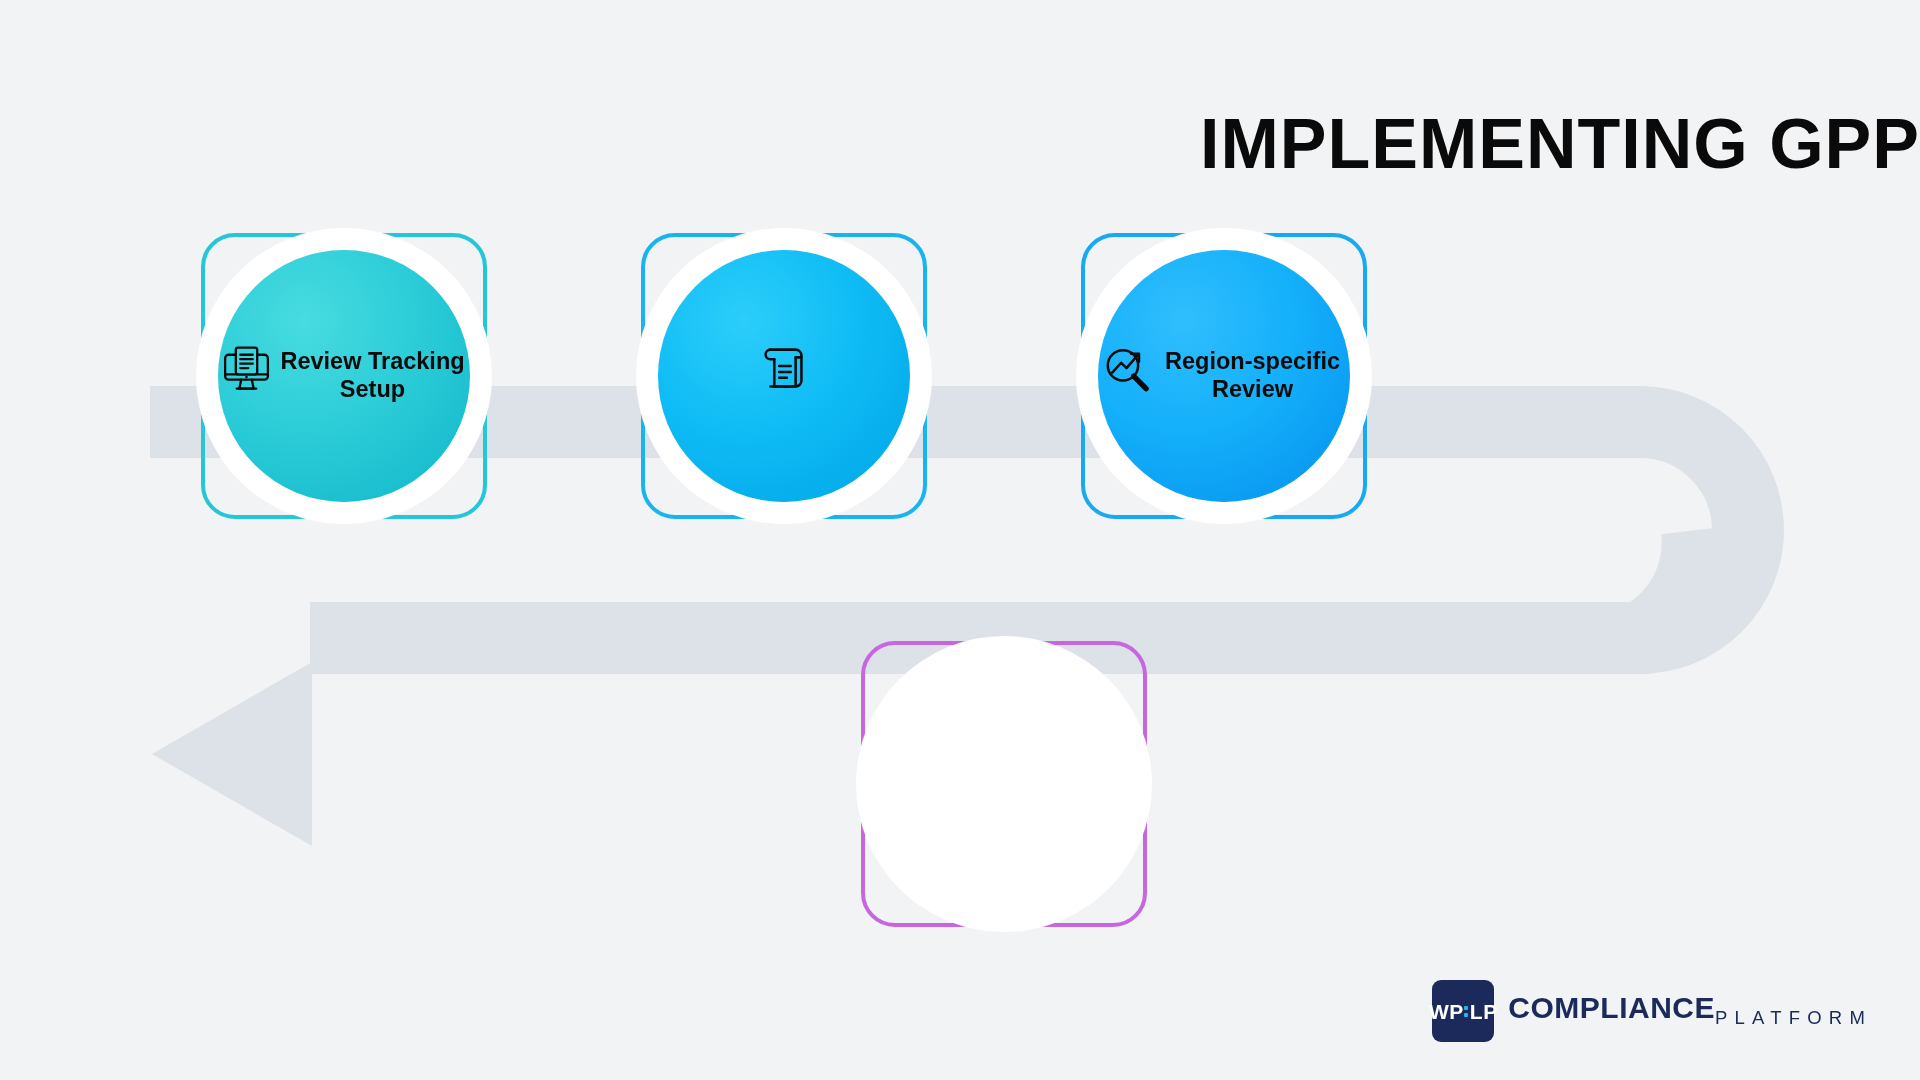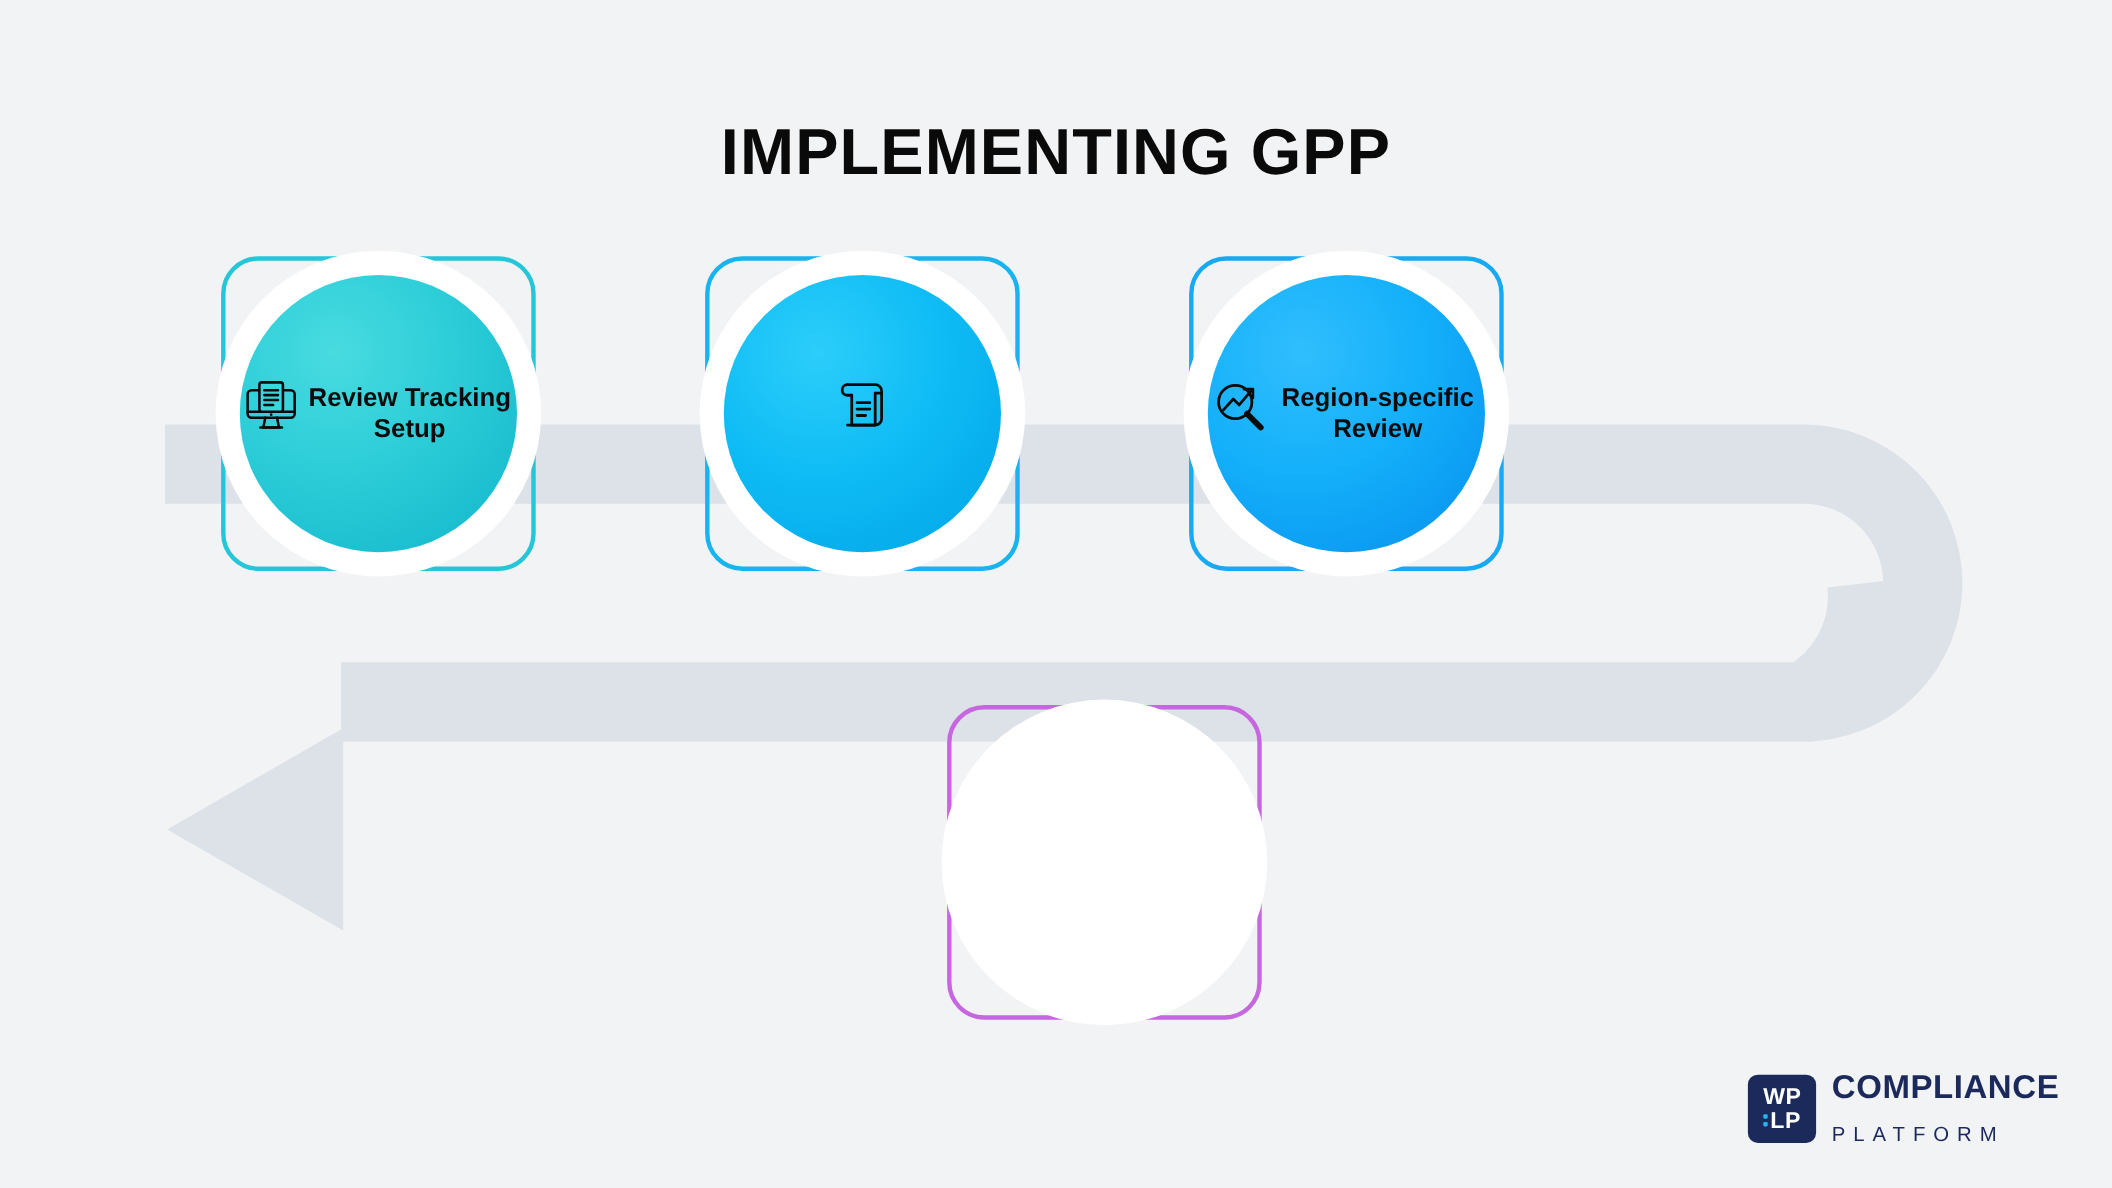--- a/index.html
+++ b/index.html
@@ -12,22 +12,22 @@
   #stage {
     position: relative;
     width: 1920px; height: 1080px;
     background: #f1f3f5;
   }
 
   
   #page-title {
     position: absolute;
     top: 104px; left: 0; width: 1920px;
-    text-align: center;
-    font-size: 59px;
+    text-align: right;
+    font-size: 70px;
     font-weight: 700;
     letter-spacing: 1px;
     color: #0a0a0a;
     font-family: "Liberation Sans", sans-serif;
   }
 
   
   #track-svg {
     position: absolute;
     top: 0; left: 0;
@@ -100,21 +100,20 @@
     display: flex;
     align-items: center;
     gap: 14px;
   }
   .logo-badge {
     width: 62px; height: 62px;
     border-radius: 9px;
     background: #1b2a5a;
     color: #ffffff;
     display: flex;
-    flex-direction: column;
     align-items: center;
     justify-content: center;
     line-height: 1.0;
     font-weight: 700;
     font-size: 21px;
     letter-spacing: 0.5px;
     font-family: "Liberation Sans", sans-serif;
   }
   .logo-badge .lp-row {
     display: flex;
@@ -128,21 +127,21 @@
     gap: 3px;
   }
   .logo-dots i {
     display: block;
     width: 4px; height: 4px;
     background: #23b6f0;
     border-radius: 1px;
   }
   .logo-text {
     display: flex;
-    flex-direction: column;
+    flex-direction: row;
     justify-content: center;
   }
   .logo-title {
     font-size: 30px;
     font-weight: 700;
     letter-spacing: 0.5px;
     color: #1b2a5a;
     line-height: 1.05;
     font-family: "Liberation Sans", sans-serif;
   }

